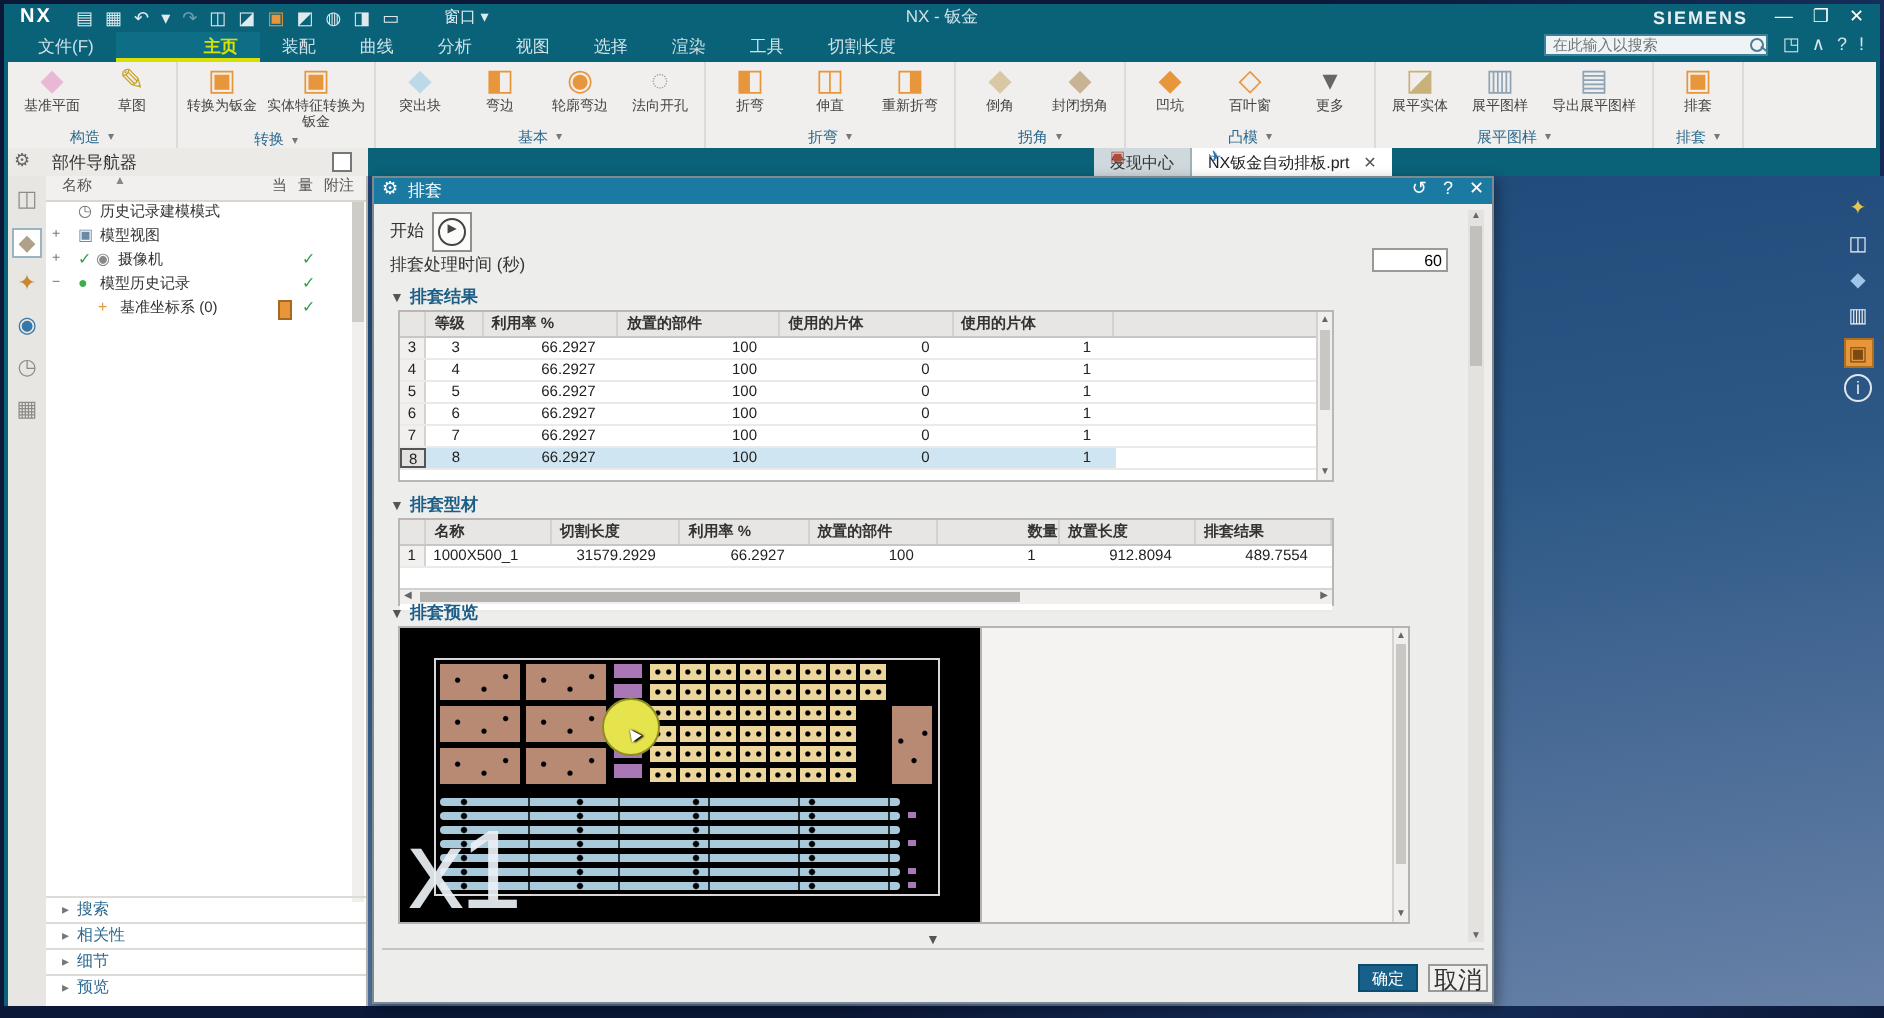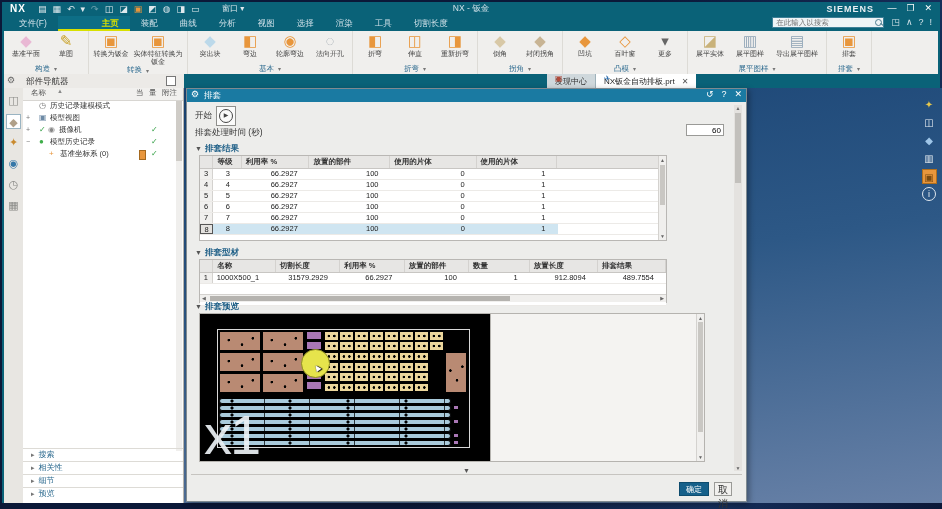--- a/index.html
+++ b/index.html
@@ -17,21 +17,21 @@
   .qat-ic.orange{color:#e8963c;}
   #win-menu{position:absolute;left:218px;top:1px;font-size:8px;color:#dfe9ee;}
   #title-text{position:absolute;left:0;right:0;top:1px;text-align:center;font-size:8.5px;color:#cfe0e8;}
   #brand{position:absolute;right:64px;top:2px;font-weight:bold;font-size:9px;letter-spacing:1px;color:#e8eef2;}
   #win-controls{position:absolute;right:6px;top:1px;display:flex;gap:10px;color:#fff;font-size:9px;}
   
   #menubar{position:absolute;left:0;top:14px;width:100%;height:15px;background:#0a6278;}
   #menu-tabs{position:absolute;left:4px;top:0;display:flex;height:15px;}
   .mtab{padding:2px 11px 0 11px;color:#cfe0e8;font-size:8.5px;cursor:default;}
   .mtab.active{color:#d8e000;border-bottom:2px solid #d8e000;font-weight:bold;background:#0d6e86;padding-left:44px;}
-  #menu-right{position:absolute;right:6px;top:1px;display:flex;gap:7px;}
+  #menu-right{position:absolute;right:6px;top:1px;display:flex;align-items:center;gap:7px;}
   #cmd-search{width:112px;height:11px;border:1px solid #3d8097;background:#eef4f6;font-size:7.5px;
               padding:0 12px 0 3px;box-sizing:border-box;color:#333;}
   .srch-wrap{position:relative;}
   .mag{position:absolute;right:2px;top:2px;width:5px;height:5px;border:1px solid #4c7d90;border-radius:50%;}
   .mag::after{content:"";position:absolute;left:4px;top:4px;width:4px;height:1px;background:#4c7d90;transform:rotate(40deg);}
   .tr-ic{color:#d5e4ea;font-size:9px;}
   
   #ribbon{position:absolute;left:0;top:29px;width:100%;height:43px;background:#f0efed;border-bottom:1px solid #d8d6d2;}
   #ribbon-inner{display:flex;height:100%;}
   .rgroup{display:flex;flex-direction:column;border-right:1px solid #dddbd6;padding:1px 3px 0 3px;}
@@ -137,22 +137,22 @@
      background-size:auto,58px 100%;background-repeat:repeat,repeat-x;}
   #hl-circle{position:absolute;width:27px;height:27px;border-radius:50%;background:#e6e44c;border:1px solid #8e8c23;z-index:5;}
   #cursor{position:absolute;z-index:6;color:#fff;font-size:10px;text-shadow:0 0 1px #000,1px 1px 1px #000;transform:rotate(-36deg);}
   #mult{position:absolute;left:4px;bottom:-6px;font-size:56px;color:rgba(235,241,245,.92);z-index:7;letter-spacing:-2px;}
   #pv-white{position:absolute;left:290px;top:0;right:8px;bottom:0;background:#f4f3f1;border-left:1px solid #b5b3af;}
   
   #dlg-sep{position:absolute;left:4px;right:4px;top:385px;border-top:1px solid #c6c4c0;}
   #dlg-chevron{position:absolute;left:0;right:0;top:378px;text-align:center;font-size:7px;color:#555;}
   #ok-btn{position:absolute;left:492px;top:393px;width:30px;height:14px;background:#16608a;color:#fff;
           font-size:8px;text-align:center;line-height:14px;border:1px solid #0e4c6e;box-sizing:border-box;}
-  #cancel-btn{position:absolute;left:527px;top:393px;width:18px;height:14px;background:#f1f0ee;color:#333;
-          font-size:10px;text-align:center;line-height:14px;border:1px solid #9a9a97;box-sizing:border-box;}
+  #cancel-btn{position:absolute;left:527px;top:393px;width:30px;height:14px;background:#f1f0ee;color:#333;
+          font-size:12px;text-align:center;line-height:14px;border:1px solid #9a9a97;box-sizing:border-box;}
   #dlg-vsb{position:absolute;right:4px;top:16px;width:8px;height:366px;background:#e4e2df;}
   #dlg-vsb .up,#dlg-vsb .dn{position:absolute;left:0;width:8px;text-align:center;font-size:5px;color:#666;}
   #dlg-vsb .up{top:0;} #dlg-vsb .dn{bottom:0;}
   #dlg-vsb .thumb{position:absolute;left:1px;top:8px;width:6px;height:70px;background:#c2c0bc;}
 </style>
 </head>
 <body>
 
 <div id="win">
 
@@ -545,21 +545,21 @@
       <div class="dsec" style="top:158px;">
         <span class="arr">▼</span><span>排套型材</span>
       </div>
       <div id="profiles-table" class="dtable" style="top:170px;height:44px;">
           <div class="thdr">
             <span class="thc" style="width: 14px;"></span>
             <span class="thc" style="width: 68px;">名称</span>
             <span class="thc" style="width: 70px;">切割长度</span>
             <span class="thc" style="width: 70px;">利用率 %</span>
             <span class="thc" style="width: 70px;">放置的部件</span>
-            <span class="thc" style="width: 66px;">数量</span>
+            <span class="thc" style="width: 66px; text-align: right;">数量</span>
             <span class="thc" style="width: 74px;">放置长度</span>
             <span class="thc" style="width: 74px;">排套结果</span>
           </div>
           <div class="tdr">
             <span class="tdc gut" style="width: 14px;">1</span>
             <span class="tdc" style="width: 68px;">1000X500_1</span>
             <span class="tdc num" style="width: 70px;">31579.2929</span>
             <span class="tdc num" style="width: 70px;">66.2927</span>
             <span class="tdc num" style="width: 70px;">100</span>
             <span class="tdc num" style="width: 66px;">1</span>

